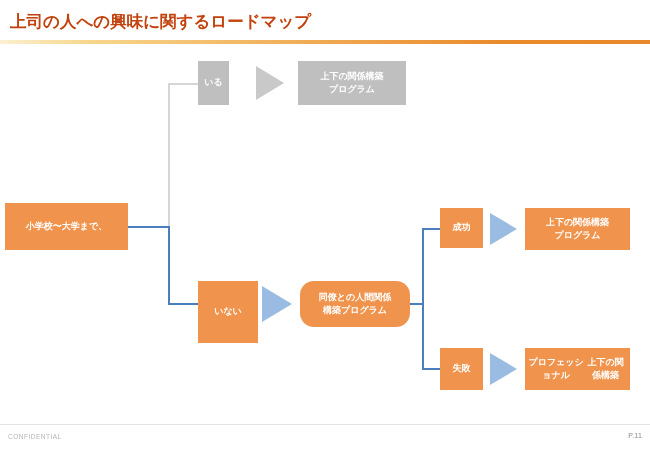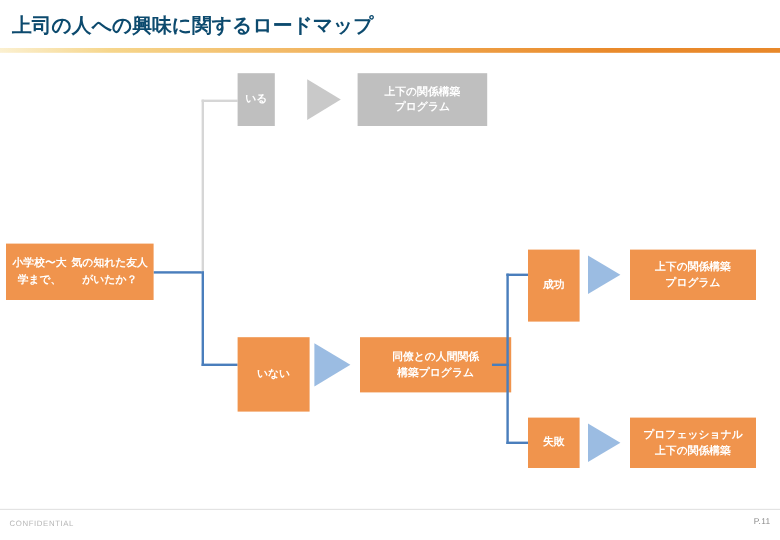--- a/index.html
+++ b/index.html
@@ -19,21 +19,21 @@
     box-sizing: border-box;
   }
 
   
   .slide-title {
     position: absolute;
     left: 10px;
     top: 11px;
     font-size: 16.5px;
     font-weight: bold;
-    color: #0c4a6e;
+    color: #c2410c;
     letter-spacing: 0px;
     white-space: nowrap;
   }
   .title-rule {
     position: absolute;
     left: 0px;
     top: 40px;
     width: 650px;
     height: 4px;
     background: linear-gradient(to right, #fbf0d0 0%, #f6d68c 14%, #f0ab54 48%, #e98a2b 78%, #e8882a 100%);
@@ -127,57 +127,56 @@
 
   <div class="arrow gray" style="left:256px; top:66px; border-width:17px 0 17px 28px;"></div>
 
   <div class="node gray" style="left:298px; top:61px; width:108px; height:44px; flex-direction:column;">
     <span>上下の関係構築</span>
     <span>プログラム</span>
   </div>
 
   <div class="node orange" style="left:5px; top:203px; width:123px; height:47px; flex-direction:row;">
     <span>小学校〜大学まで、</span>
-    <span>気の知れた友人がいたか？</span>
   </div>
 
   <div class="node orange small" style="left:198px; top:281px; width:60px; height:62px;">
     <span>いない</span>
   </div>
 
   <div class="arrow blue" style="left:262px; top:286px; border-width:18px 0 18px 30px;"></div>
 
-  <div class="node orange" style="left:300px; top:281px; width:126px; height:46px; flex-direction:column;">
+  <div class="node orange" style="left:300px; top:281px; width:110px; height:46px; flex-direction:column;border-radius:14px;">
     <span>同僚との人間関係</span>
     <span>構築プログラム</span>
   </div>
 
   <div class="conn" style="left:410px; top:303px; width:14px; height:2px;"></div>
   <div class="conn" style="left:422px; top:228px; width:2px; height:142px;"></div>
   <div class="conn" style="left:422px; top:228px; width:20px; height:2px;"></div>
   <div class="conn" style="left:422px; top:368px; width:20px; height:2px;"></div>
 
-  <div class="node orange small" style="left:440px; top:208px; width:43px; height:60px;">
+  <div class="node orange small" style="left:440px; top:208px; width:43px; height:40px;">
     <span>成功</span>
   </div>
 
   <div class="arrow blue" style="left:490px; top:213px; border-width:16px 0 16px 27px;"></div>
 
   <div class="node orange" style="left:525px; top:208px; width:105px; height:42px; flex-direction:column;">
     <span>上下の関係構築</span>
     <span>プログラム</span>
   </div>
 
   <div class="node orange small" style="left:440px; top:348px; width:43px; height:42px;">
     <span>失敗</span>
   </div>
 
   <div class="arrow blue" style="left:490px; top:353px; border-width:16px 0 16px 27px;"></div>
 
-  <div class="node orange" style="left:525px; top:348px; width:105px; height:42px; flex-direction:column;">
+  <div class="node orange" style="left:525px; top:348px; width:105px; height:42px; flex-direction:row;">
     <span>プロフェッショナル</span>
     <span>上下の関係構築</span>
   </div>
 
   <div class="footer-rule"></div>
   <div class="footer-left">CONFIDENTIAL</div>
   <div class="footer-right">P.11</div>
 
 </div>
 

